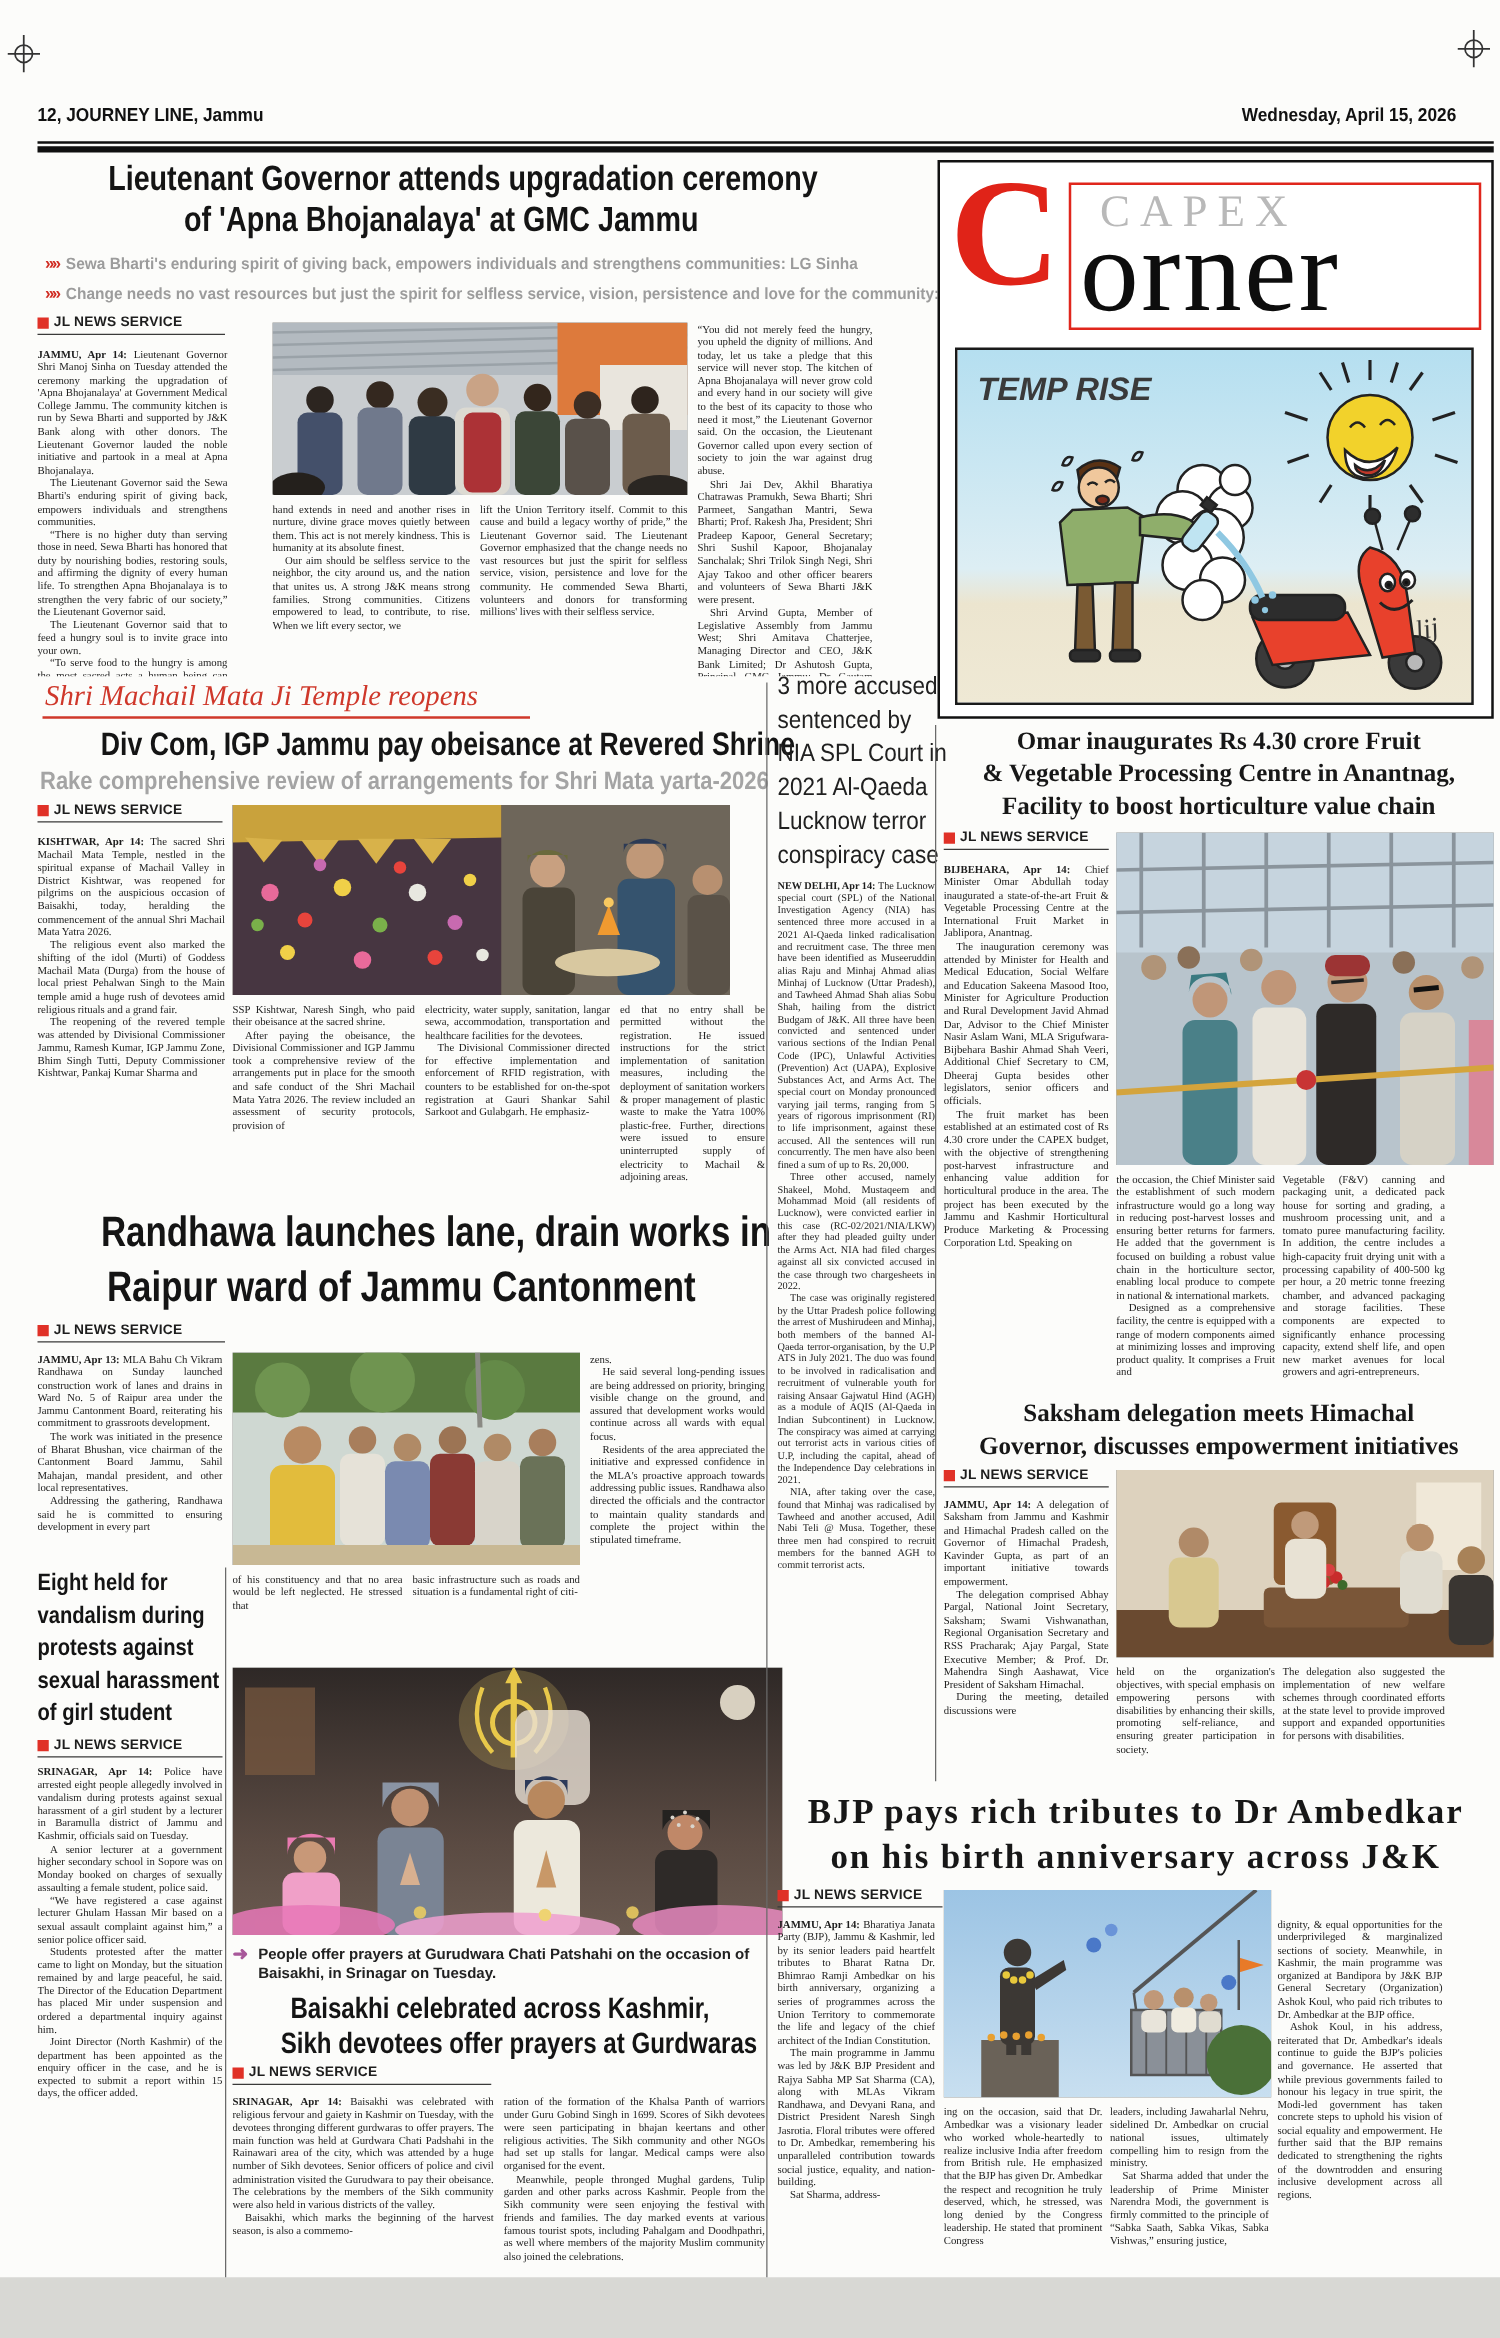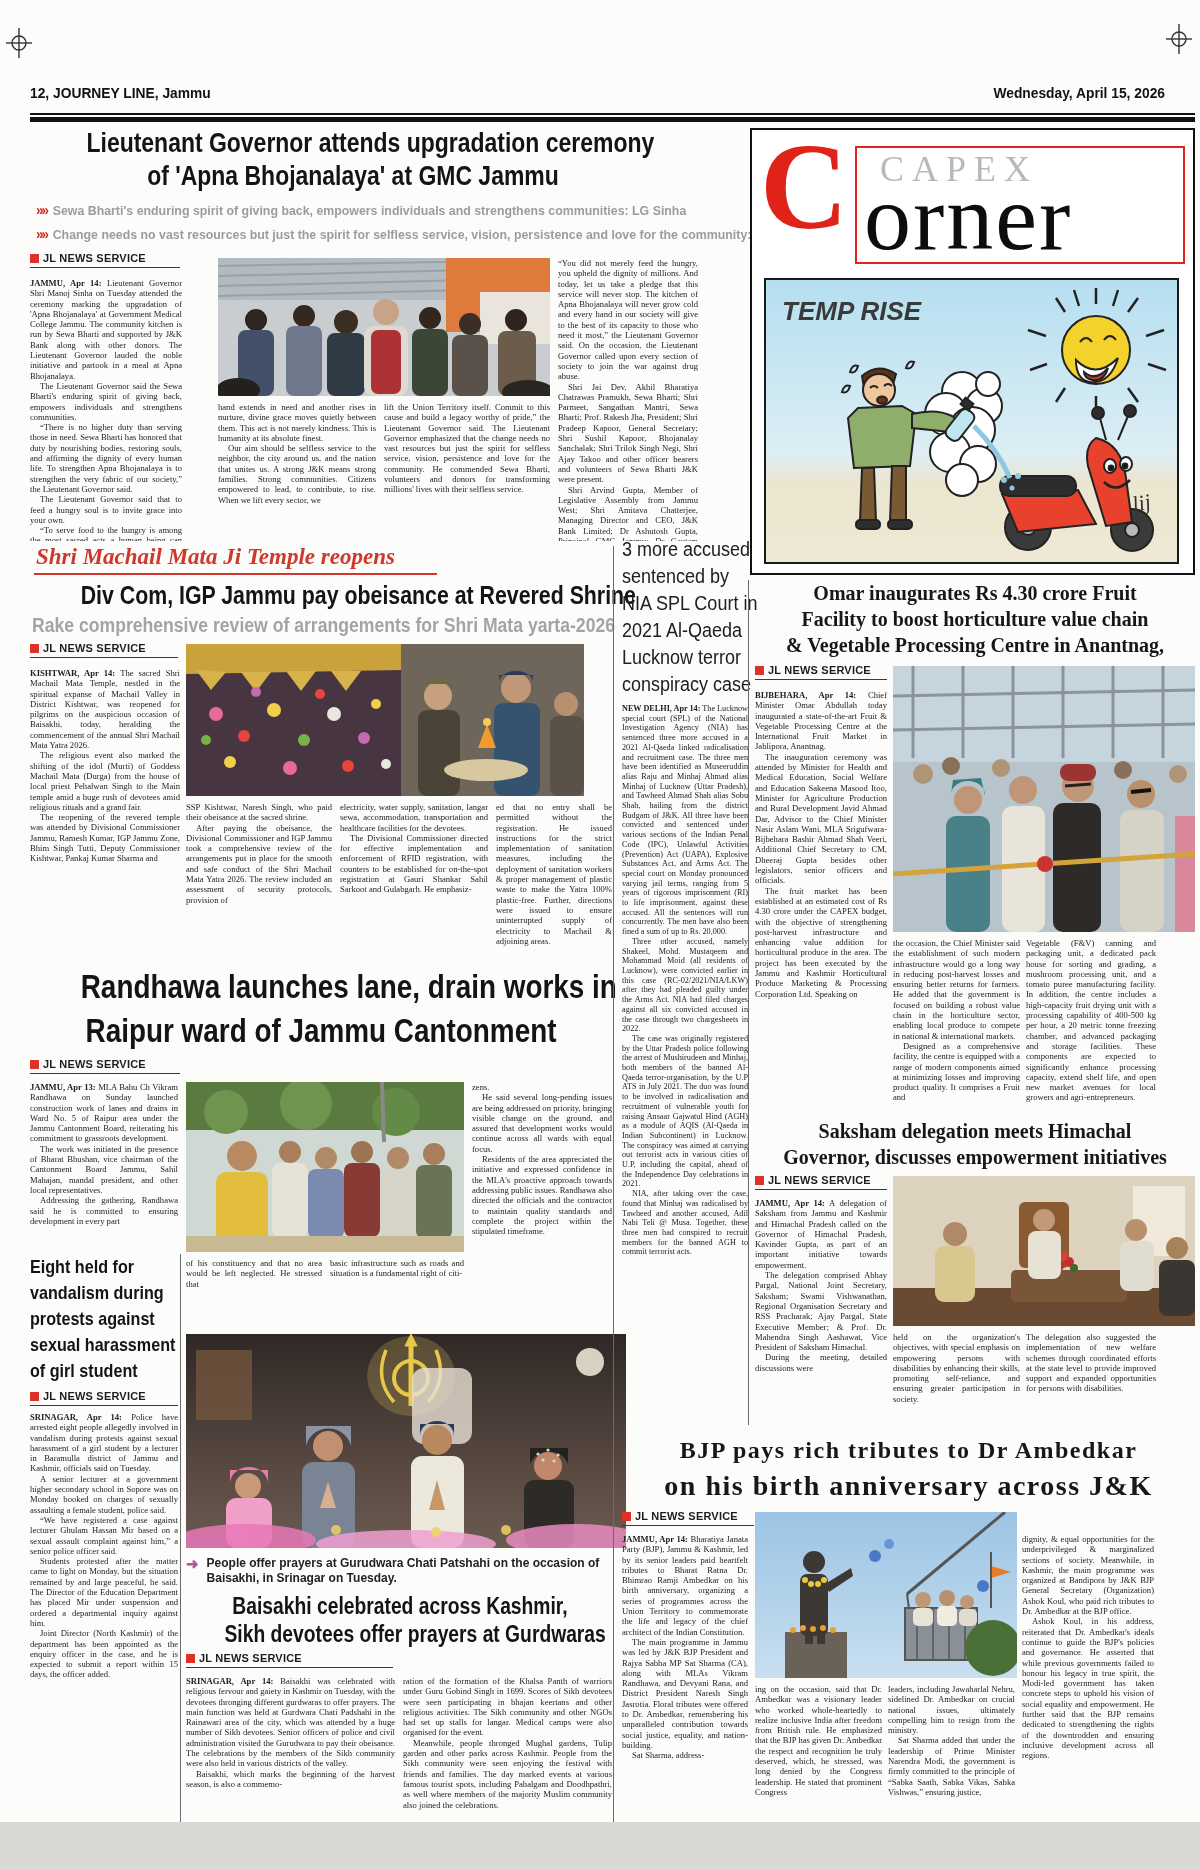--- a/index.html
+++ b/index.html
@@ -12,21 +12,21 @@
   .ed.right{transform-origin:100% 50%;text-align:right;}
   .rule{background:#101010;}
   
   .hl{font-family:"Liberation Sans",sans-serif;font-weight:bold;color:#141414;white-space:nowrap;}
   .ctr{text-align:center;}
   .sqz{transform:scaleX(.82);transform-origin:50% 50%;}
   .sqzL{transform:scaleX(.85);transform-origin:0 50%;}
   .serifhl{font-family:"Liberation Serif",serif;font-weight:bold;color:#171717;white-space:nowrap;text-align:center;}
   .niahl{font-family:"Liberation Sans",sans-serif;font-weight:400;color:#202020;white-space:nowrap;
          transform:scaleX(.9);transform-origin:0 50%;}
-  .kicker{font-family:"Liberation Serif",serif;font-style:italic;font-weight:bold;font-size:23px;
+  .kicker{font-family:"Liberation Serif",serif;font-style:italic;font-weight:normal;font-size:23px;
           color:#cf382b;border-bottom:2.5px solid #cf382b;display:inline-block;padding:0 42px 3px 2px;white-space:nowrap;}
   .gsub{font-family:"Liberation Sans",sans-serif;font-weight:bold;font-size:20px;color:#a4a4a4;
         white-space:nowrap;transform:scaleX(.88);transform-origin:0 50%;}
   .bullet{font-family:"Liberation Sans",sans-serif;font-weight:bold;font-size:13px;color:#9c9c9c;
           white-space:nowrap;transform:scaleX(.95);transform-origin:0 50%;}
   .bullet .arr{color:#d02c22;font-size:14px;letter-spacing:-2px;margin-right:6px;}
   
   .byline{display:flex;align-items:center;gap:4px;border-bottom:1.5px solid #3a3a3a;padding-bottom:3px;
           font-family:"Liberation Sans",sans-serif;font-weight:bold;font-size:11px;letter-spacing:.2px;color:#1d1d1d;white-space:nowrap;}
   .byline .sq{width:9px;height:9px;background:#e03127;flex:0 0 auto;}
@@ -338,22 +338,22 @@
     <p class="first"><b class="dl">NEW DELHI, Apr 14:</b> <span>The Lucknow special court (SPL) of the National Investigation Agency (NIA) has sentenced three more accused in a 2021 Al-Qaeda linked radicalisation and recruitment case. The three men have been identified as Museeruddin alias Raju and Minhaj Ahmad alias Minhaj of Lucknow (Uttar Pradesh), and Tawheed Ahmad Shah alias Sobu Shah, hailing from the district Budgam of J&amp;K. All three have been convicted and sentenced under various sections of the Indian Penal Code (IPC), Unlawful Activities (Prevention) Act (UAPA), Explosive Substances Act, and Arms Act. The special court on Monday pronounced varying jail terms, ranging from 5 years of rigorous imprisonment (RI) to life imprisonment, against these accused. All the sentences will run concurrently. The men have also been fined a sum of up to Rs. 20,000.</span></p>
     <div>
         <p>Three other accused, namely Shakeel, Mohd. Mustaqeem and Mohammad Moid (all residents of Lucknow), were convicted earlier in this case (RC-02/2021/NIA/LKW) after they had pleaded guilty under the Arms Act. NIA had filed charges against all six convicted accused in the case through two chargesheets in 2022.</p>
         <p>The case was originally registered by the Uttar Pradesh police following the arrest of Mushirudeen and Minhaj, both members of the banned Al-Qaeda terror-organisation, by the U.P ATS in July 2021. The duo was found to be involved in radicalisation and recruitment of vulnerable youth for raising Ansaar Gajwatul Hind (AGH) as a module of AQIS (Al-Qaeda in Indian Subcontinent) in Lucknow. The conspiracy was aimed at carrying out terrorist acts in various cities of U.P, including the capital, ahead of the Independence Day celebrations in 2021.</p>
         <p>NIA, after taking over the case, found that Minhaj was radicalised by Tawheed and another accused, Adil Nabi Teli @ Musa. Together, these three men had conspired to recruit members for the banned AGH to commit terrorist acts.</p>
       </div>
   </div>
 
   <div class="abs" style="left:753px;top:580px;width:444px">
     <div class="serifhl" style="font-size:20px;line-height:26px">Omar inaugurates Rs 4.30 crore Fruit</div>
+    <div class="serifhl" style="font-size:20px;line-height:26px">&amp; Vegetable Processing Centre in Anantnag,</div>
     <div class="serifhl" style="font-size:20px;line-height:26px">Facility to boost horticulture value chain</div>
-    <div class="serifhl" style="font-size:20px;line-height:26px">&amp; Vegetable Processing Centre in Anantnag,</div>
   </div>
   <div class="abs byline" style="left:755px;top:664px;width:132px">
     <span class="sq"></span>
       <span>JL NEWS SERVICE</span>
   </div>
   <div class="abs bt" style="left:755px;top:690px;width:132px;height:424px">
     <p class="first"><b class="dl">BIJBEHARA, Apr 14:</b> <span>Chief Minister Omar Abdullah today inaugurated a state-of-the-art Fruit &amp; Vegetable Processing Centre at the International Fruit Market in Jablipora, Anantnag.</span></p>
     <div>
         <p>The inauguration ceremony was attended by Minister for Health and Medical Education, Social Welfare and Education Sakeena Masood Itoo, Minister for Agriculture Production and Rural Development Javid Ahmad Dar, Advisor to the Chief Minister Nasir Aslam Wani, MLA Srigufwara-Bijbehara Bashir Ahmad Shah Veeri, Additional Chief Secretary to CM, Dheeraj Gupta besides other legislators, senior officers and officials.</p>
         <p>The fruit market has been established at an estimated cost of Rs 4.30 crore under the CAPEX budget, with the objective of strengthening post-harvest infrastructure and enhancing value addition for horticultural produce in the area. The project has been executed by the Jammu and Kashmir Horticultural Produce Marketing &amp; Processing Corporation Ltd. Speaking on</p>
@@ -612,21 +612,21 @@
       </div>
   </div>
   <div class="abs bt cont" style="left:403px;top:1676px;width:209px;height:190px">
     <div>
         <p>ration of the formation of the Khalsa Panth of warriors under Guru Gobind Singh in 1699. Scores of Sikh devotees were seen participating in bhajan keertans and other religious activities. The Sikh community and other NGOs had set up stalls for langar. Medical camps were also organised for the event.</p>
         <p>Meanwhile, people thronged Mughal gardens, Tulip garden and other parks across Kashmir. People from the Sikh community were seen enjoying the festival with friends and families. The day marked events at various famous tourist spots, including Pahalgam and Doodhpathri, as well where members of the majority Muslim community also joined the celebrations.</p>
       </div>
   </div>
 
   <div class="abs" style="left:622px;top:1432px;width:573px">
-    <div class="serifhl" style="font-size:24px;line-height:36px;letter-spacing:1.5px">BJP pays rich tributes to Dr Ambedkar</div>
+    <div class="serifhl" style="font-size:28px;line-height:36px;letter-spacing:1.5px">BJP pays rich tributes to Dr Ambedkar</div>
     <div class="serifhl" style="font-size:28px;line-height:36px;letter-spacing:1.5px">on his birth anniversary across J&amp;K</div>
   </div>
   <div class="abs byline" style="left:622px;top:1510px;width:132px">
     <span class="sq"></span>
       <span>JL NEWS SERVICE</span>
   </div>
   <div class="abs bt" style="left:622px;top:1534px;width:126px;height:332px">
     <p class="first"><b class="dl">JAMMU, Apr 14:</b> <span>Bharatiya Janata Party (BJP), Jammu &amp; Kashmir, led by its senior leaders paid heartfelt tributes to Bharat Ratna Dr. Bhimrao Ramji Ambedkar on his birth anniversary, organizing a series of programmes across the Union Territory to commemorate the life and legacy of the chief architect of the Indian Constitution.</span></p>
     <div>
         <p>The main programme in Jammu was led by J&amp;K BJP President and Rajya Sabha MP Sat Sharma (CA), along with MLAs Vikram Randhawa, and Devyani Rana, and District President Naresh Singh Jasrotia. Floral tributes were offered to Dr. Ambedkar, remembering his unparalleled contribution towards social justice, equality, and nation-building.</p>

